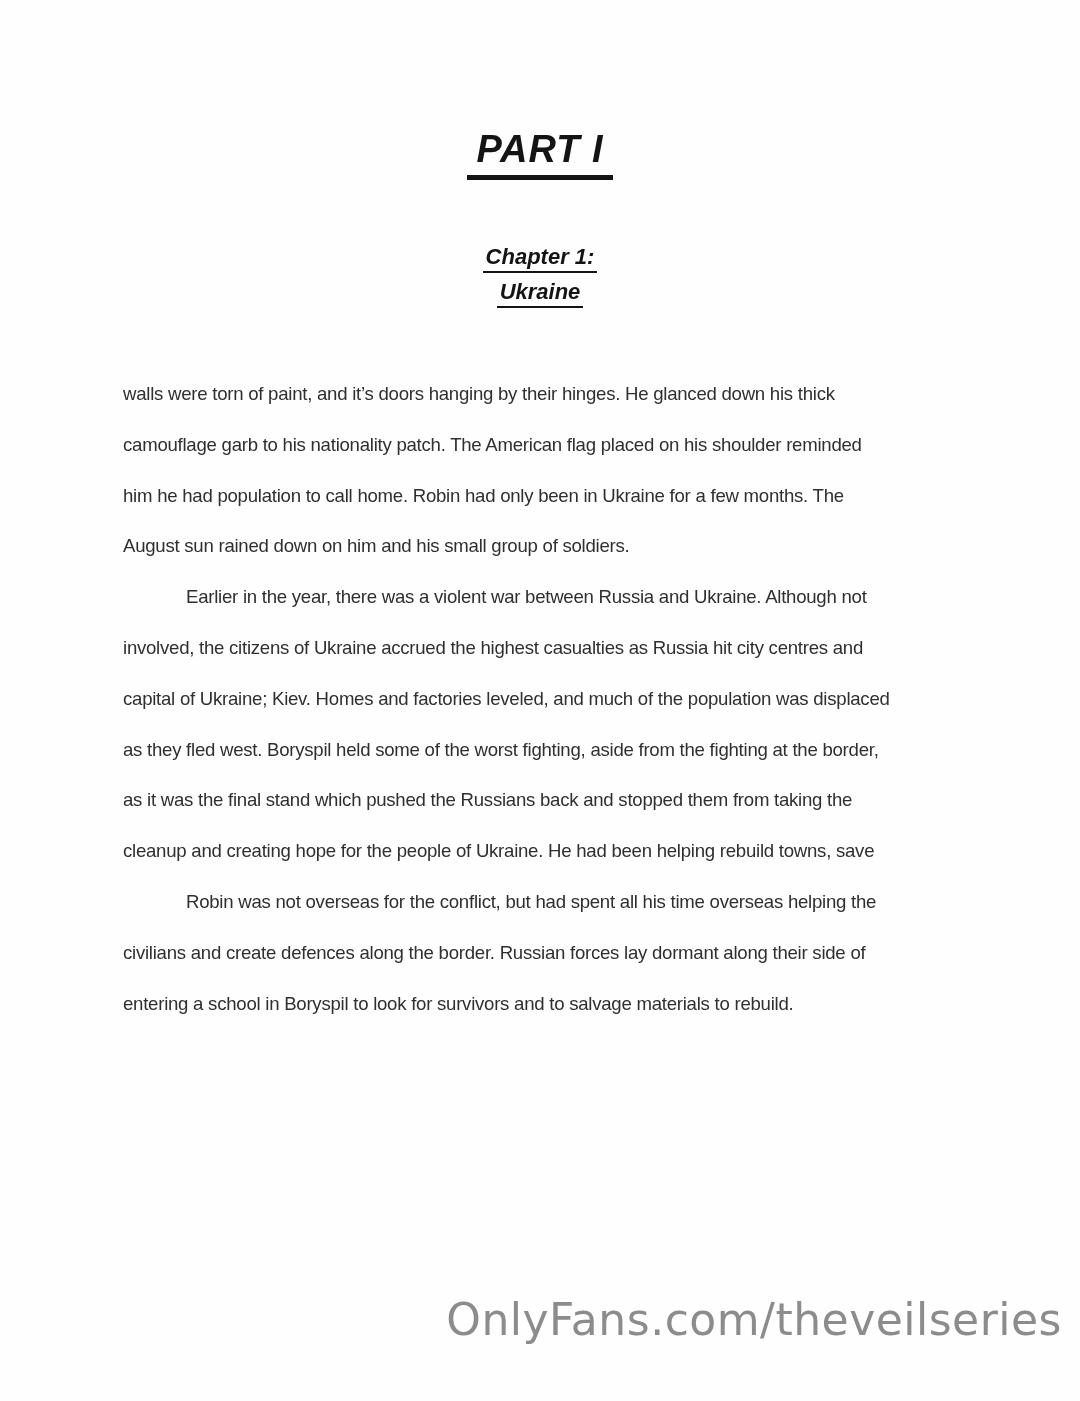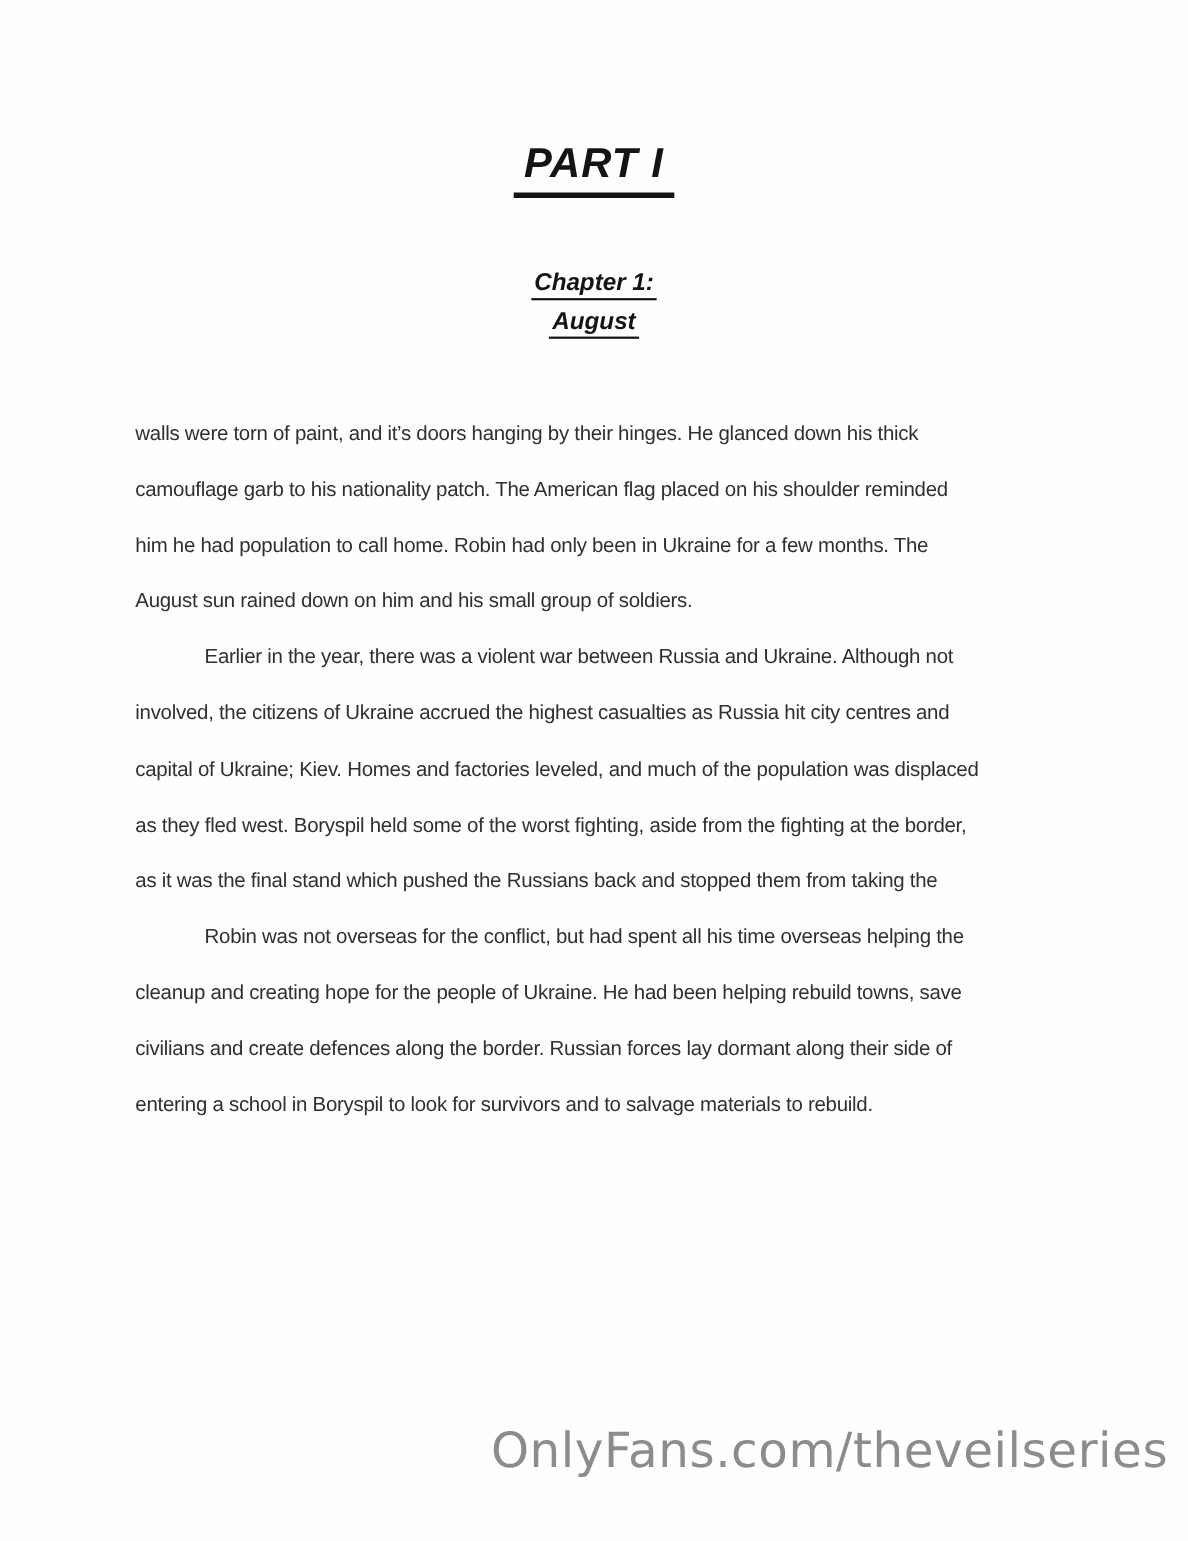--- a/index.html
+++ b/index.html
@@ -74,43 +74,43 @@
 
   <div class="heading-row part-heading-row">
     <span class="part-heading-text">PART I</span>
   </div>
 
   <div class="heading-row chapter-heading-row">
     <span class="sub-heading-text">Chapter 1:</span>
   </div>
 
   <div class="heading-row chapter-name-row">
-    <span class="sub-heading-text">August</span>
+    <span class="sub-heading-text">Ukraine</span>
   </div>
 
   <div class="body-text">
 
     <div>
       <div class="line">walls were torn of paint, and it’s doors hanging by their hinges. He glanced down his thick</div>
       <div class="line">camouflage garb to his nationality patch. The American flag placed on his shoulder reminded</div>
       <div class="line">him he had population to call home. Robin had only been in Ukraine for a few months. The</div>
       <div class="line">August sun rained down on him and his small group of soldiers.</div>
     </div>
 
     <div>
       <div class="line indent">Earlier in the year, there was a violent war between Russia and Ukraine. Although not</div>
       <div class="line">involved, the citizens of Ukraine accrued the highest casualties as Russia hit city centres and</div>
       <div class="line">capital of Ukraine; Kiev. Homes and factories leveled, and much of the population was displaced</div>
       <div class="line">as they fled west. Boryspil held some of the worst fighting, aside from the fighting at the border,</div>
       <div class="line">as it was the final stand which pushed the Russians back and stopped them from taking the</div>
     </div>
 
     <div>
+      <div class="line">cleanup and creating hope for the people of Ukraine. He had been helping rebuild towns, save</div>
       <div class="line indent">Robin was not overseas for the conflict, but had spent all his time overseas helping the</div>
-      <div class="line">cleanup and creating hope for the people of Ukraine. He had been helping rebuild towns, save</div>
       <div class="line">civilians and create defences along the border. Russian forces lay dormant along their side of</div>
       <div class="line">entering a school in Boryspil to look for survivors and to salvage materials to rebuild.</div>
     </div>
 
   </div>
 
   <div class="watermark">OnlyFans.com/theveilseries</div>
 
 </div>
 

